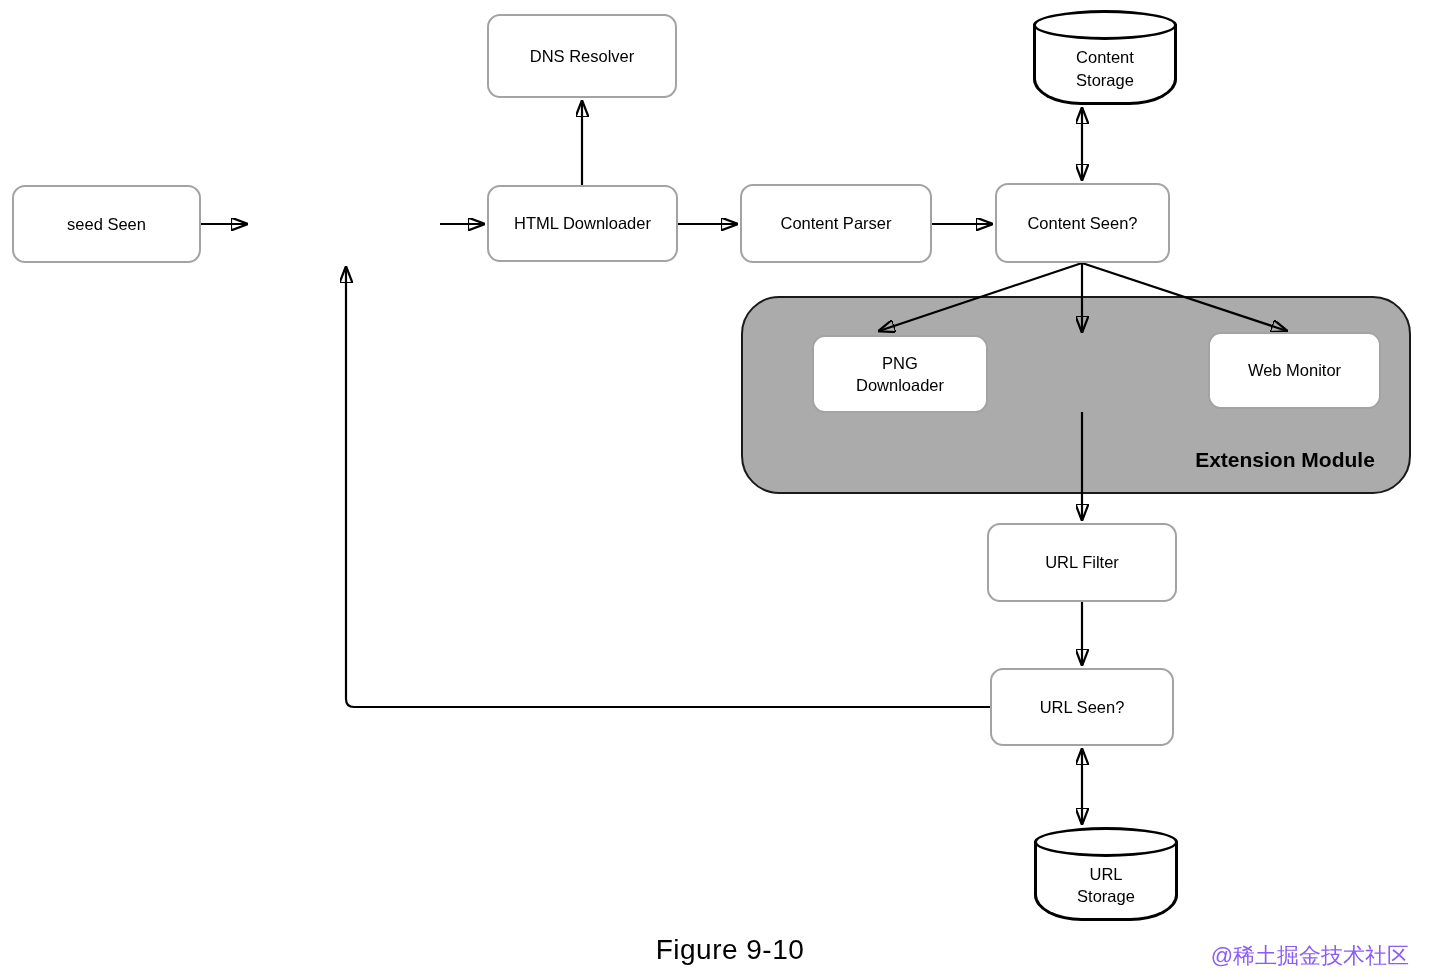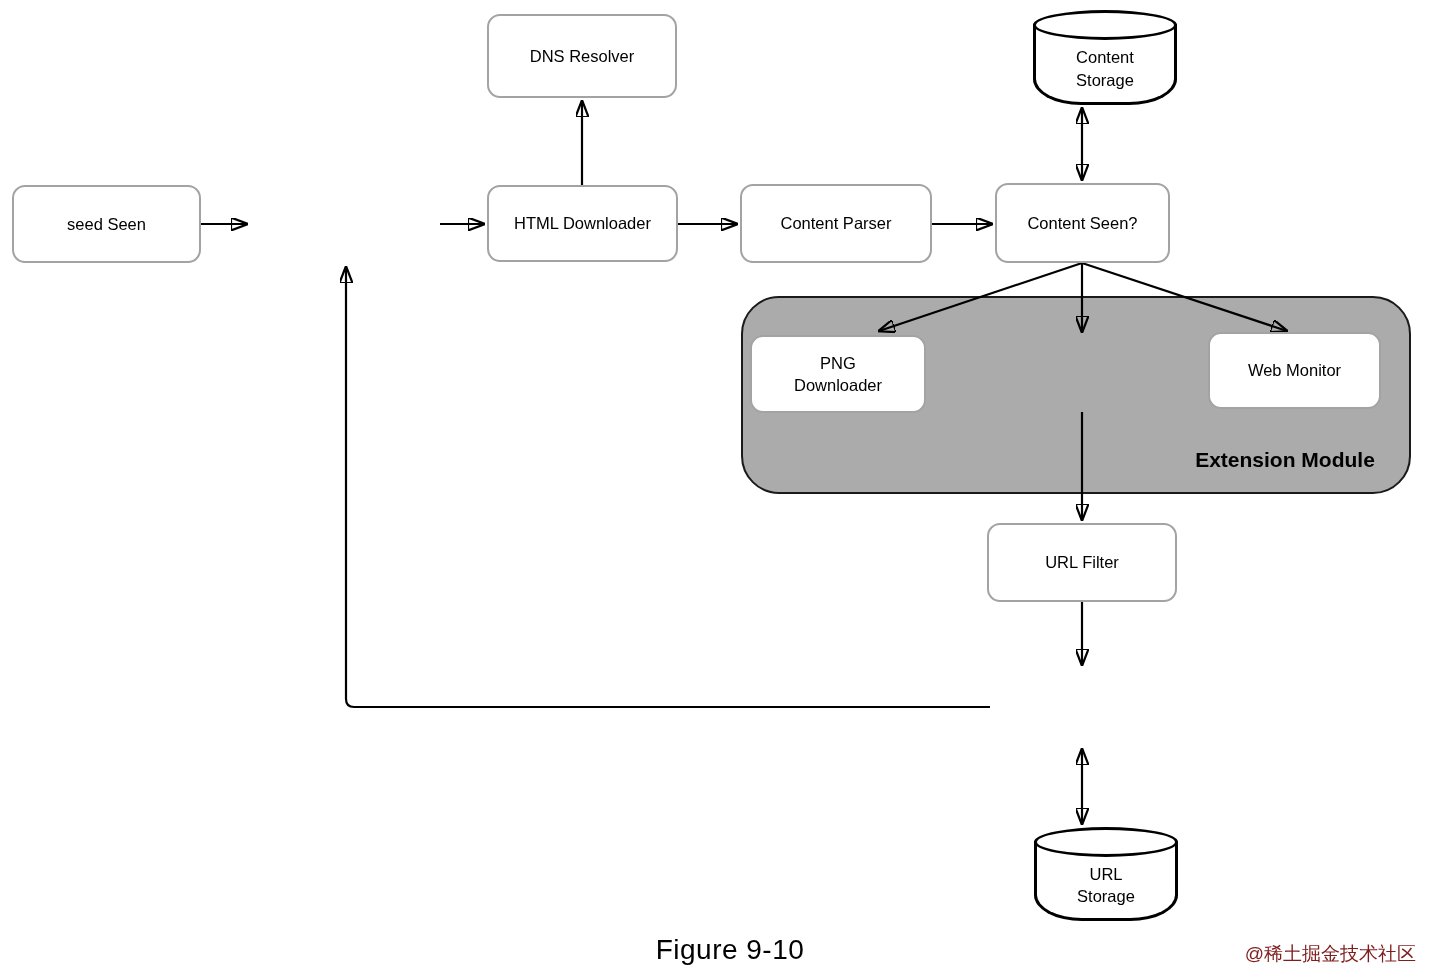--- a/index.html
+++ b/index.html
@@ -36,21 +36,21 @@
   }
   .cyl .lbl{
     position:absolute;left:0;right:0;top:28px;bottom:6px;z-index:3;
     display:flex;align-items:center;justify-content:center;text-align:center;font-size:16.5px;
   }
   .caption{
     position:absolute;left:565px;top:934px;width:330px;text-align:center;
     font-size:28px;letter-spacing:0.5px;
   }
   .watermark{
-    position:absolute;right:13px;top:941px;font-size:19px;color:#7f1d1d;
+    position:absolute;right:20px;top:941px;font-size:22px;color:#8b5cf6;
   }
 </style>
 </head>
 <body>
 
 <div class="canvas">
 
   <div class="ext-module"></div>
 
   <svg class="edges" width="1429" height="973" aria-hidden="true">
@@ -85,29 +85,32 @@
   </div>
   <div class="node" style="left:487px;top:185px;width:191px;height:77px">
     <span class="lbl">HTML Downloader</span>
   </div>
   <div class="node" style="left:740px;top:184px;width:192px;height:79px">
     <span class="lbl">Content Parser</span>
   </div>
   <div class="node" style="left:995px;top:183px;width:175px;height:80px">
     <span class="lbl">Content Seen?</span>
   </div>
-  <div class="node" style="left:750px;top:335px;width:176px;height:78px">
+  <div class="node" style="left:812px;top:335px;width:176px;height:78px">
     <span class="lbl">PNG
 Downloader</span>
   </div>
   <div class="node" style="left:1208px;top:332px;width:173px;height:77px">
     <span class="lbl">Web Monitor</span>
   </div>
   <div class="node" style="left:987px;top:523px;width:190px;height:79px">
     <span class="lbl">URL Filter</span>
+  </div>
+  <div class="node" style="left:990px;top:668px;width:184px;height:78px">
+    <span class="lbl">URL Seen?</span>
   </div>
 
   <div class="cyl" style="left:1033px;top:10px;width:96px;height:95px">
     <div class="cyl-top"></div>
     <div class="cyl-body"></div>
     <span class="lbl">Content
 Storage</span>
   </div>
   <div class="cyl" style="left:1034px;top:827px;width:96px;height:94px">
     <div class="cyl-top"></div>

